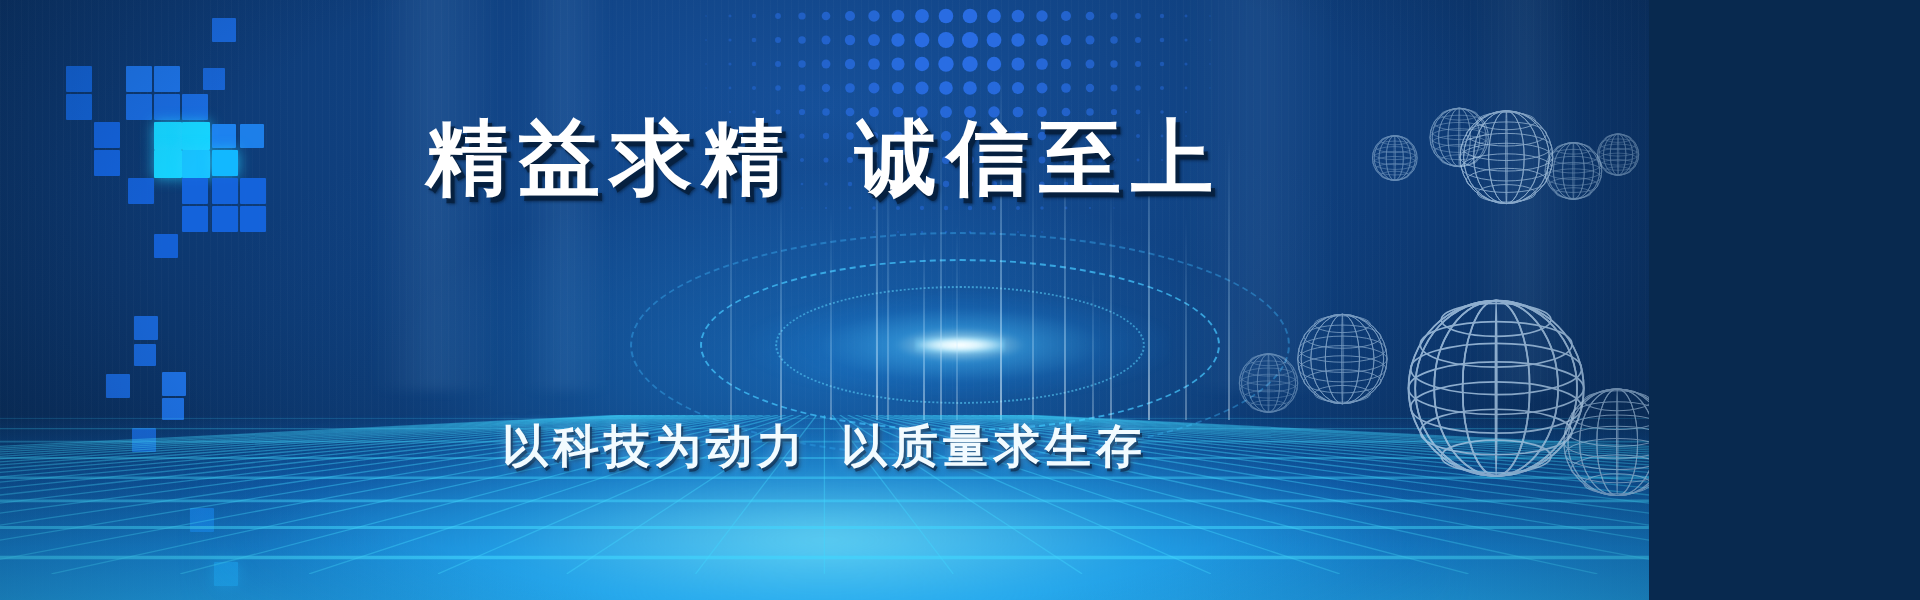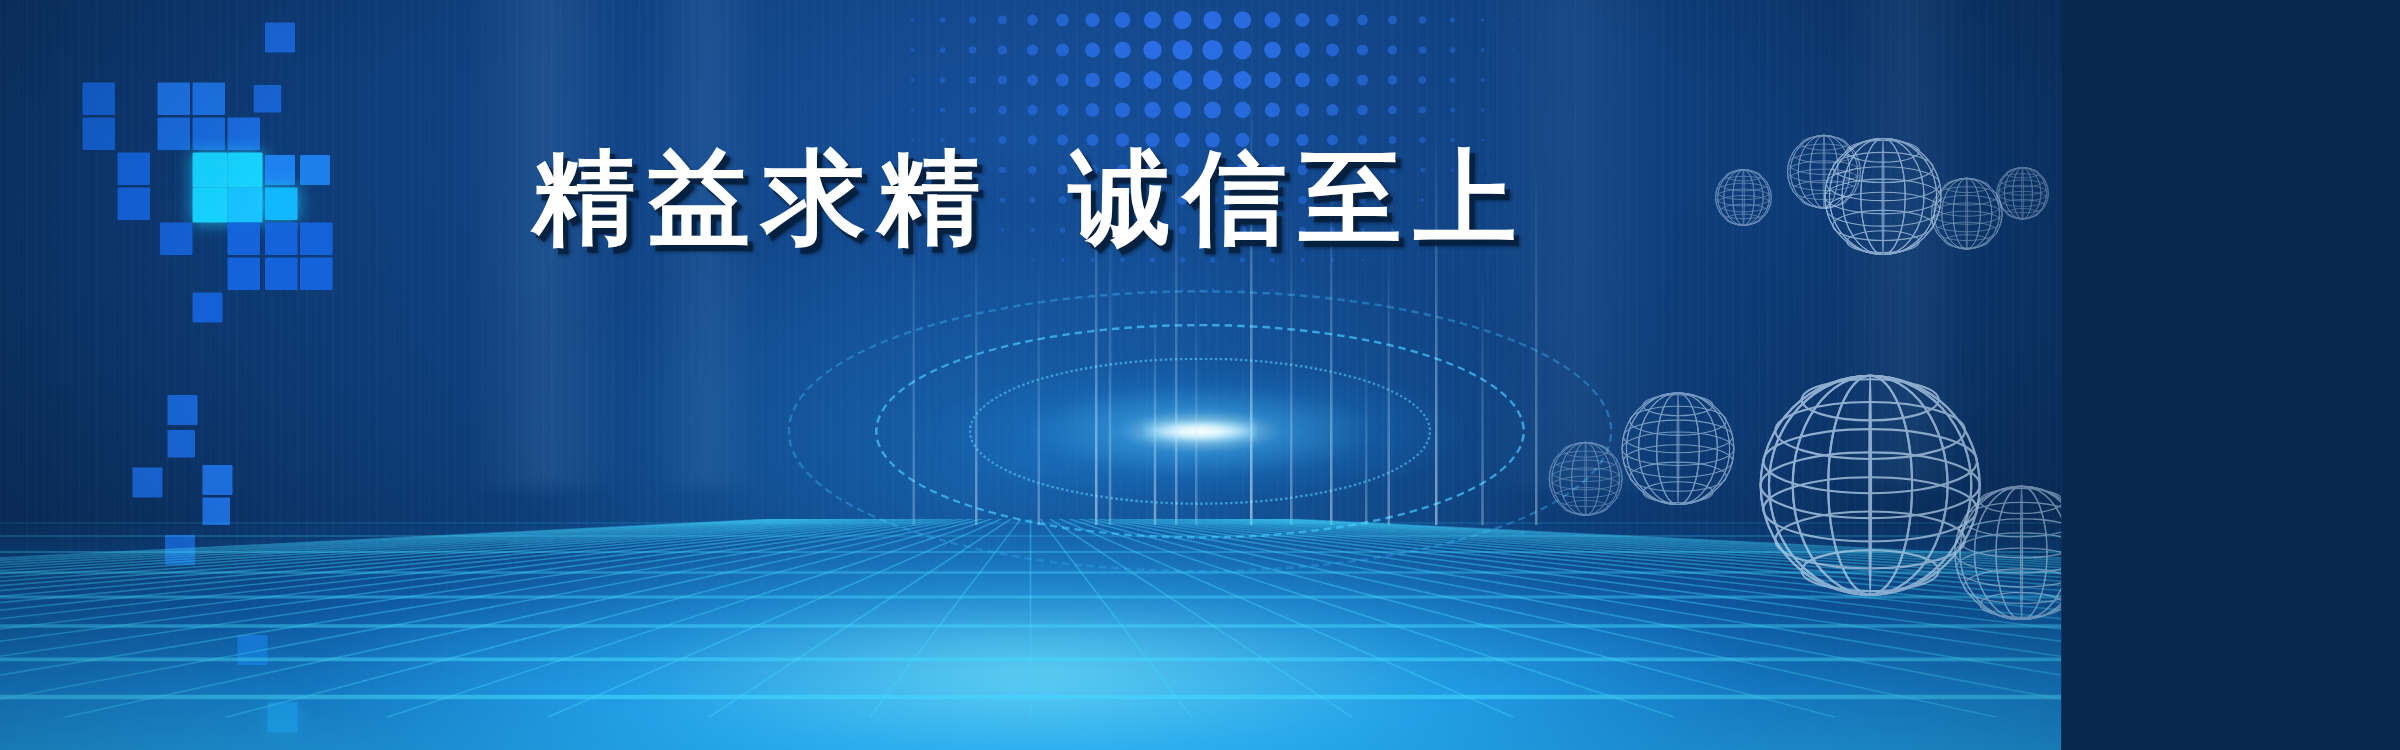--- a/index.html
+++ b/index.html
@@ -655,14 +655,17 @@
         <ellipse cx="1883" cy="515" rx="57.28" ry="62"></ellipse>
       </g>
     </svg>
 
   <div class="vignette"></div>
 
   <div class="title-wrap">
     <span class="title">精益求精  诚信至上</span>
   </div>
 
+  <div class="subtitle-wrap">
+    <span class="subtitle">以科技为动力  以质量求生存</span>
+  </div>
 
 </div>
 
 </body></html>

